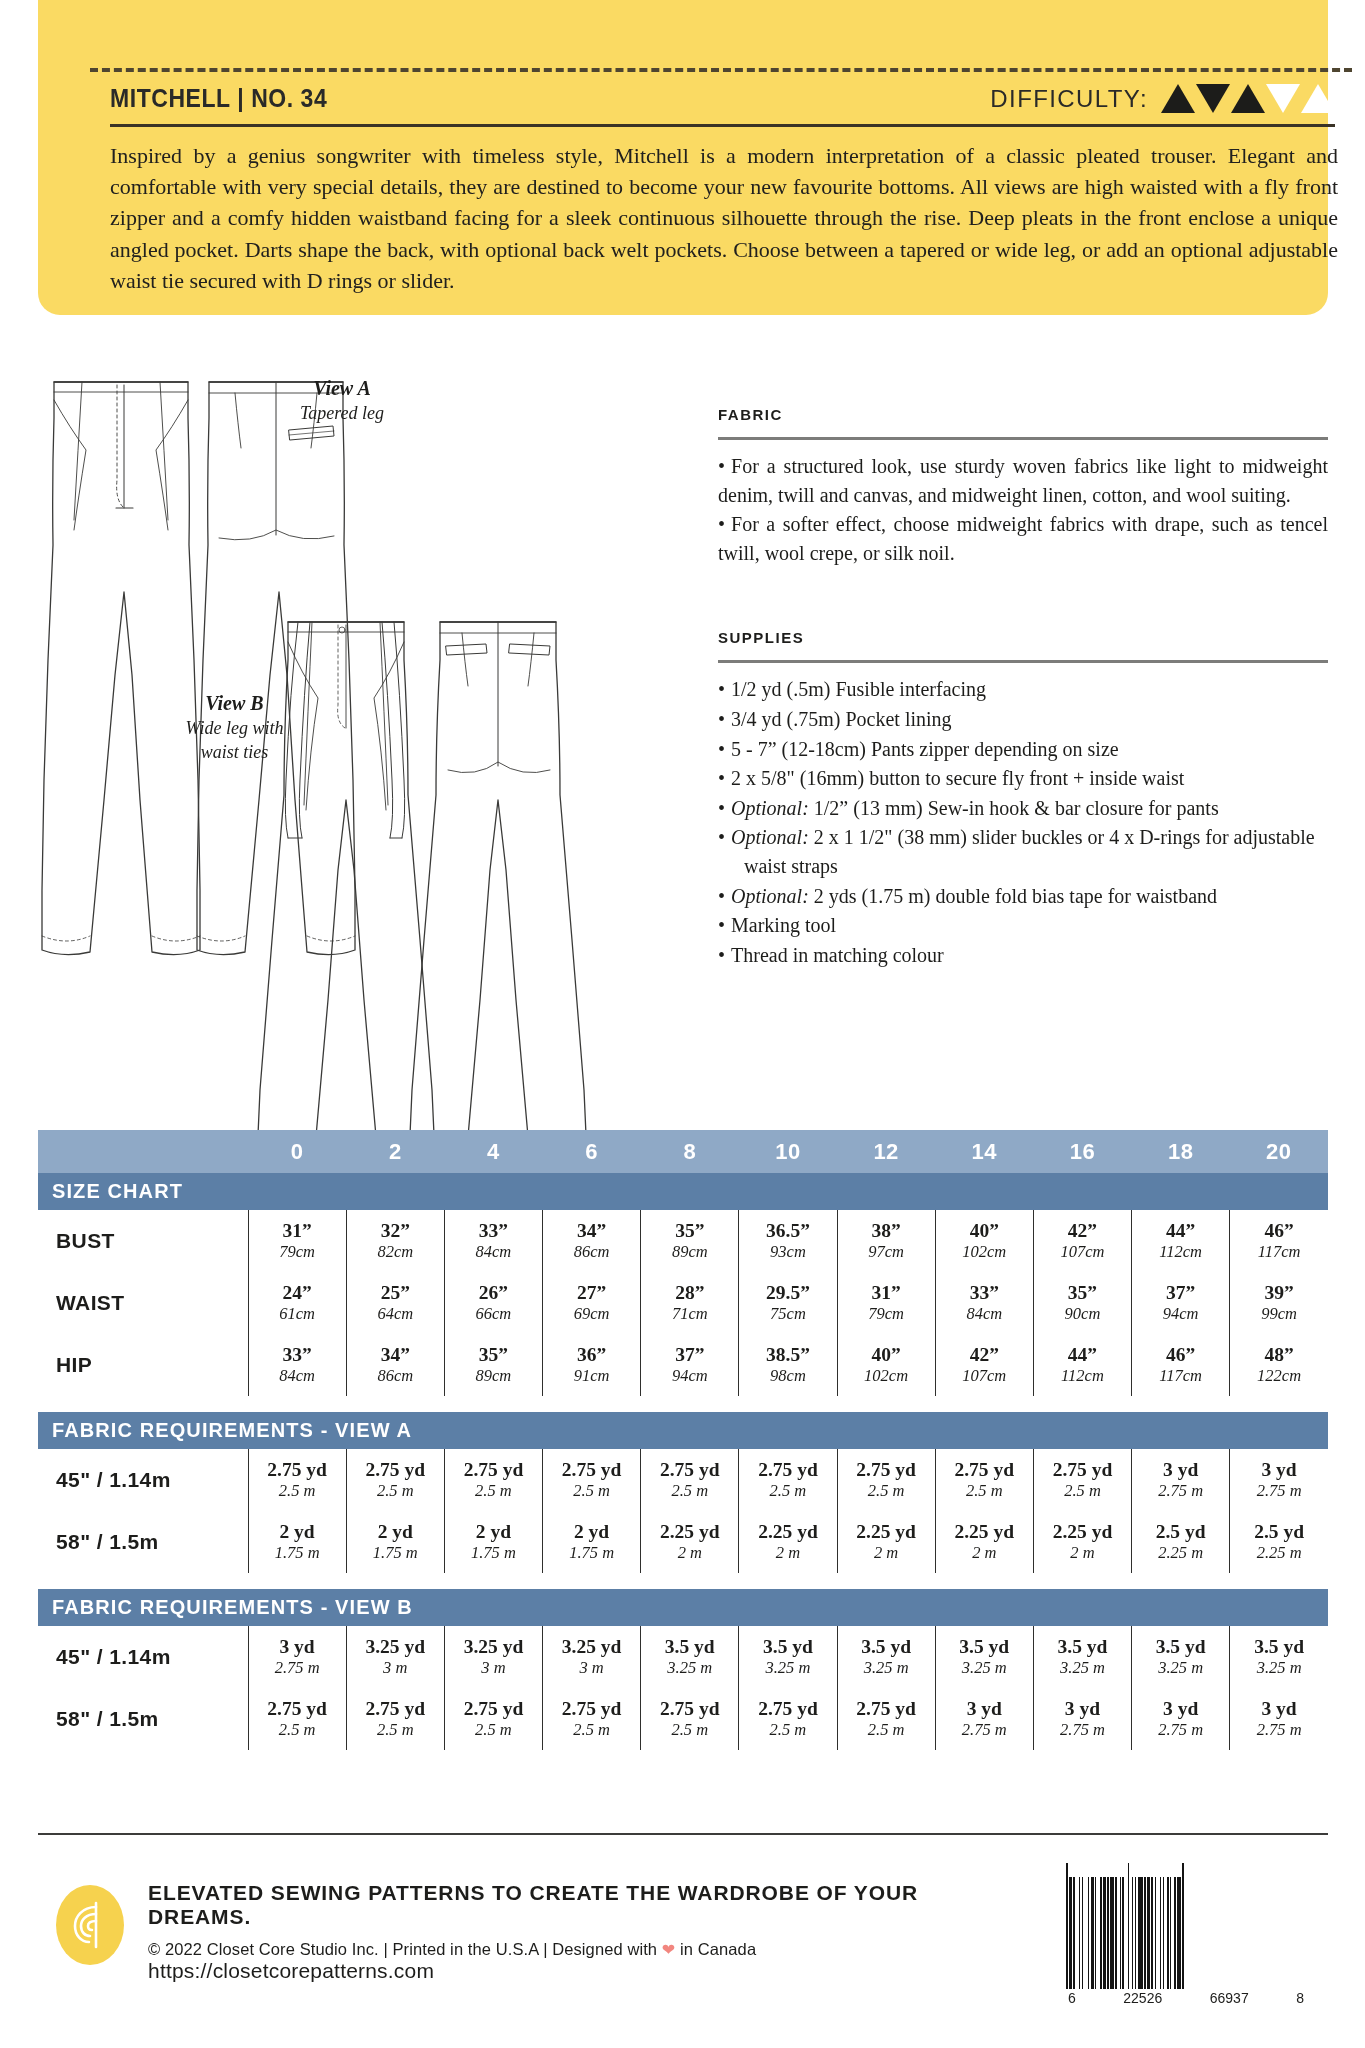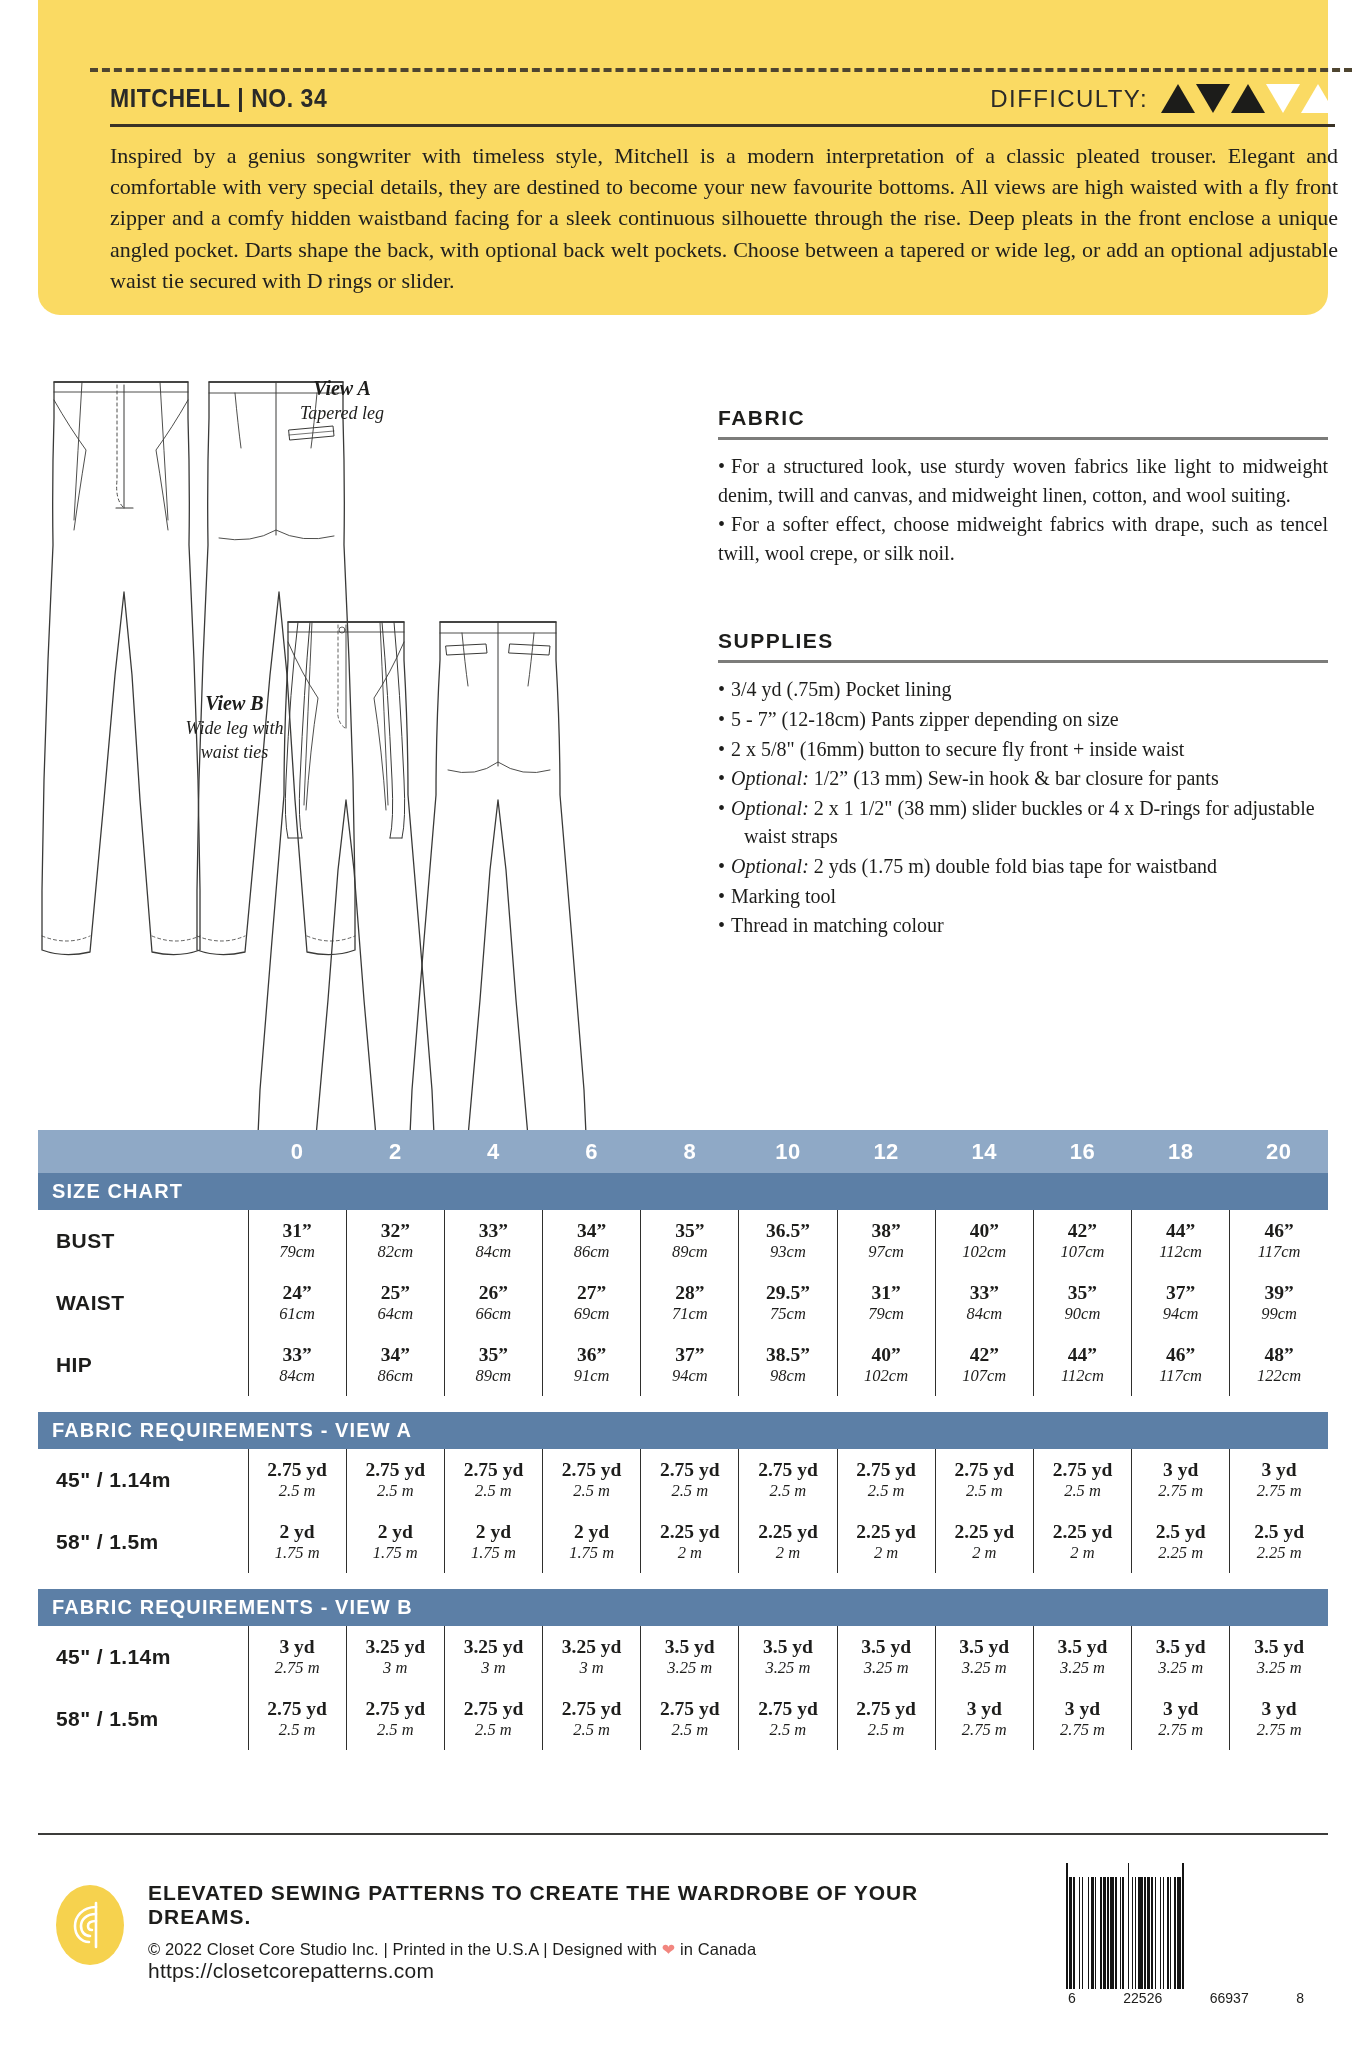--- a/index.html
+++ b/index.html
@@ -93,25 +93,25 @@
   }
   .view-label .vl-title { font-weight: 700; font-size: 20px; display:block; }
   .view-label .vl-sub  { font-weight: 400; font-size: 18px; display:block; }
   #viewA-label { left: 265px; top: 45px; width: 130px; }
   #viewB-label { left: 155px; top: 360px; width: 135px; }
 
   
   .right-col { position: absolute; left: 718px; top: 406px; width: 610px; }
   .sec-head {
     font-family: "Liberation Sans Narrow", "Liberation Sans", sans-serif;
-    font-size: 21px;
+    font-size: 15px;
     font-weight: 700;
     letter-spacing: 1.5px;
     color: #1d1d1b;
-    padding-bottom: 7px;
+    padding-bottom: 14px;
   }
   .sec-rule { border-top: 3px solid #7c7c7a; margin-bottom: 12px; }
   .body-list {
     font-family: "Liberation Serif", serif;
     font-size: 20px;
     line-height: 1.43;
     color: #1d1d1b;
   }
   .body-list .li { text-align: justify; margin-bottom: 1px; }
   .body-list .li .bullet { margin-right: 6px; }
@@ -351,20 +351,21 @@
       <div class="li">
         <span class="bullet">•</span><span>For a softer effect, choose midweight fabrics with drape, such as tencel twill, wool crepe, or silk noil.</span>
       </div>
     </div>
   </div>
 
   <div class="supplies-block">
     <div class="sec-head">SUPPLIES</div>
     <div class="sec-rule"></div>
     <div class="body-list">
+      <div class="li"><span class="bullet">•</span><span>1/2 yd (.5m) Fusible interfacing</span></div>
       <div class="li"><span class="bullet">•</span><span>3/4 yd (.75m) Pocket lining</span></div>
       <div class="li"><span class="bullet">•</span><span>5 - 7” (12-18cm) Pants zipper depending on size</span></div>
       <div class="li"><span class="bullet">•</span><span>2 x 5/8" (16mm) button to secure fly front + inside waist</span></div>
       <div class="li"><span class="bullet">•</span><em>Optional:</em> <span>1/2” (13 mm) Sew-in hook &amp; bar closure for pants</span></div>
       <div class="li"><span class="bullet">•</span><em>Optional:</em> <span>2 x 1 1/2" (38 mm) slider buckles or 4 x D-rings for adjustable waist straps</span></div>
       <div class="li"><span class="bullet">•</span><em>Optional:</em> <span>2 yds (1.75 m) double fold bias tape for waistband</span></div>
       <div class="li"><span class="bullet">•</span><span>Marking tool</span></div>
       <div class="li"><span class="bullet">•</span><span>Thread in matching colour</span></div>
     </div>
   </div>

